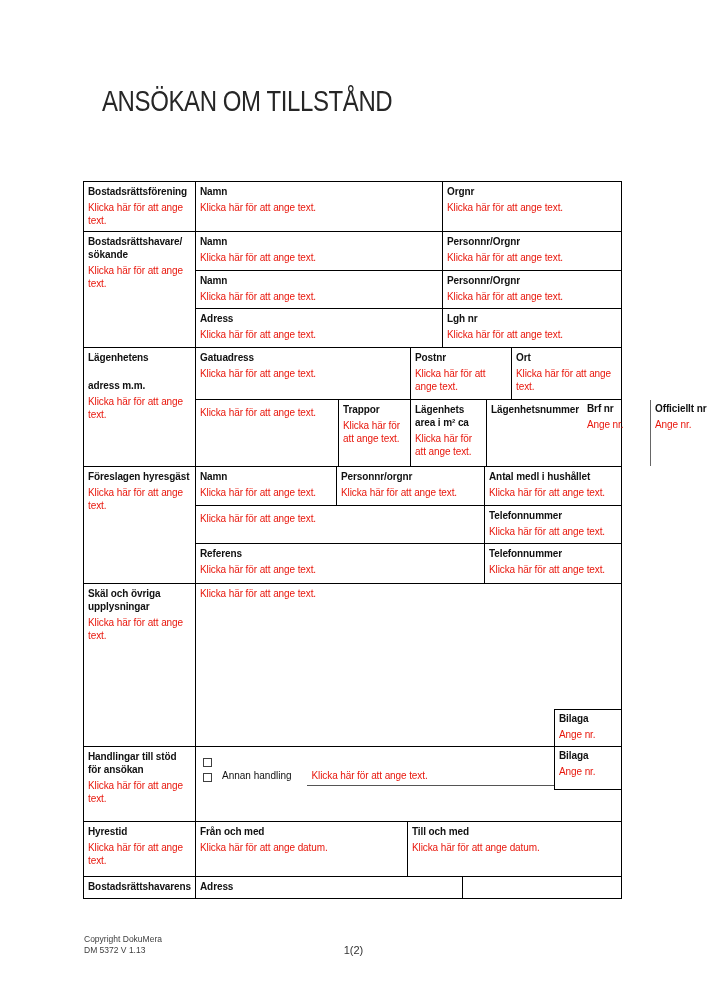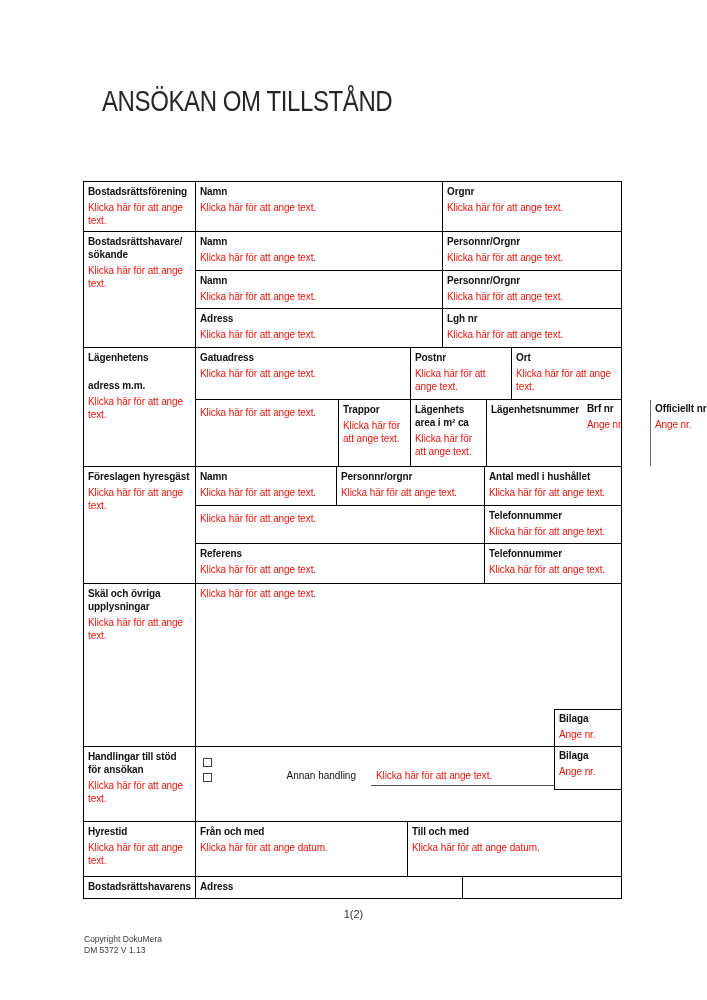--- a/index.html
+++ b/index.html
@@ -47,32 +47,32 @@
 
   
   .reasons-cell { position:relative; padding:3px 4px; }
   .bilaga-bottom { position:absolute; right:0; bottom:0; width:67px; height:37px;
                    border-left:1px solid #000; border-top:1px solid #000; padding:2px 4px; background:#fff; }
   
   .docs-cell { position:relative; padding:6px 0 0 7px; }
   .bilaga-top { position:absolute; right:0; top:0; width:67px; height:43px;
                 border-left:1px solid #000; border-bottom:1px solid #000; padding:2px 4px; background:#fff; }
   .cb-row { display:flex; align-items:flex-start; margin-top:2px; }
-  .cb-row.second { align-items:center;justify-content:space-between; }
+  .cb-row.second { align-items:center; }
   .checkbox { width:9px; height:9px; border:1px solid #3f3f3f; background:#fff; flex:none;
               display:inline-block; margin:3px 10px 0 0; cursor:pointer; }
   .cb-row.second .checkbox { margin-top:0; }
   .cb-text { font-size:10px; line-height:13px; color:#111; max-width:324px; padding-right:4px; }
   .annan-line { display:flex; align-items:baseline; }
   .annan-input { display:inline-block; width:250px; border-bottom:1px solid #555;
                  margin-left:11px; padding:0 0 3px 5px; font-size:10px; line-height:12px;
                  color:#e8170c; cursor:pointer; letter-spacing:-0.1px; }
 
   
-  .page-num { position:absolute; left:0; top:908px; width:707px; text-align:center;
+  .page-num { position:absolute; left:0; top:944px; width:707px; text-align:center;
               font-size:11px; color:#333; }
   .copyright { position:absolute; left:84px; top:934px; font-size:8.5px; line-height:11px; color:#3d3d3d; }
 </style>
 </head>
 <body>
 
 <div id="page">
 
   <div class="header">
     <div class="title">ANSÖKAN OM TILLSTÅND</div>

